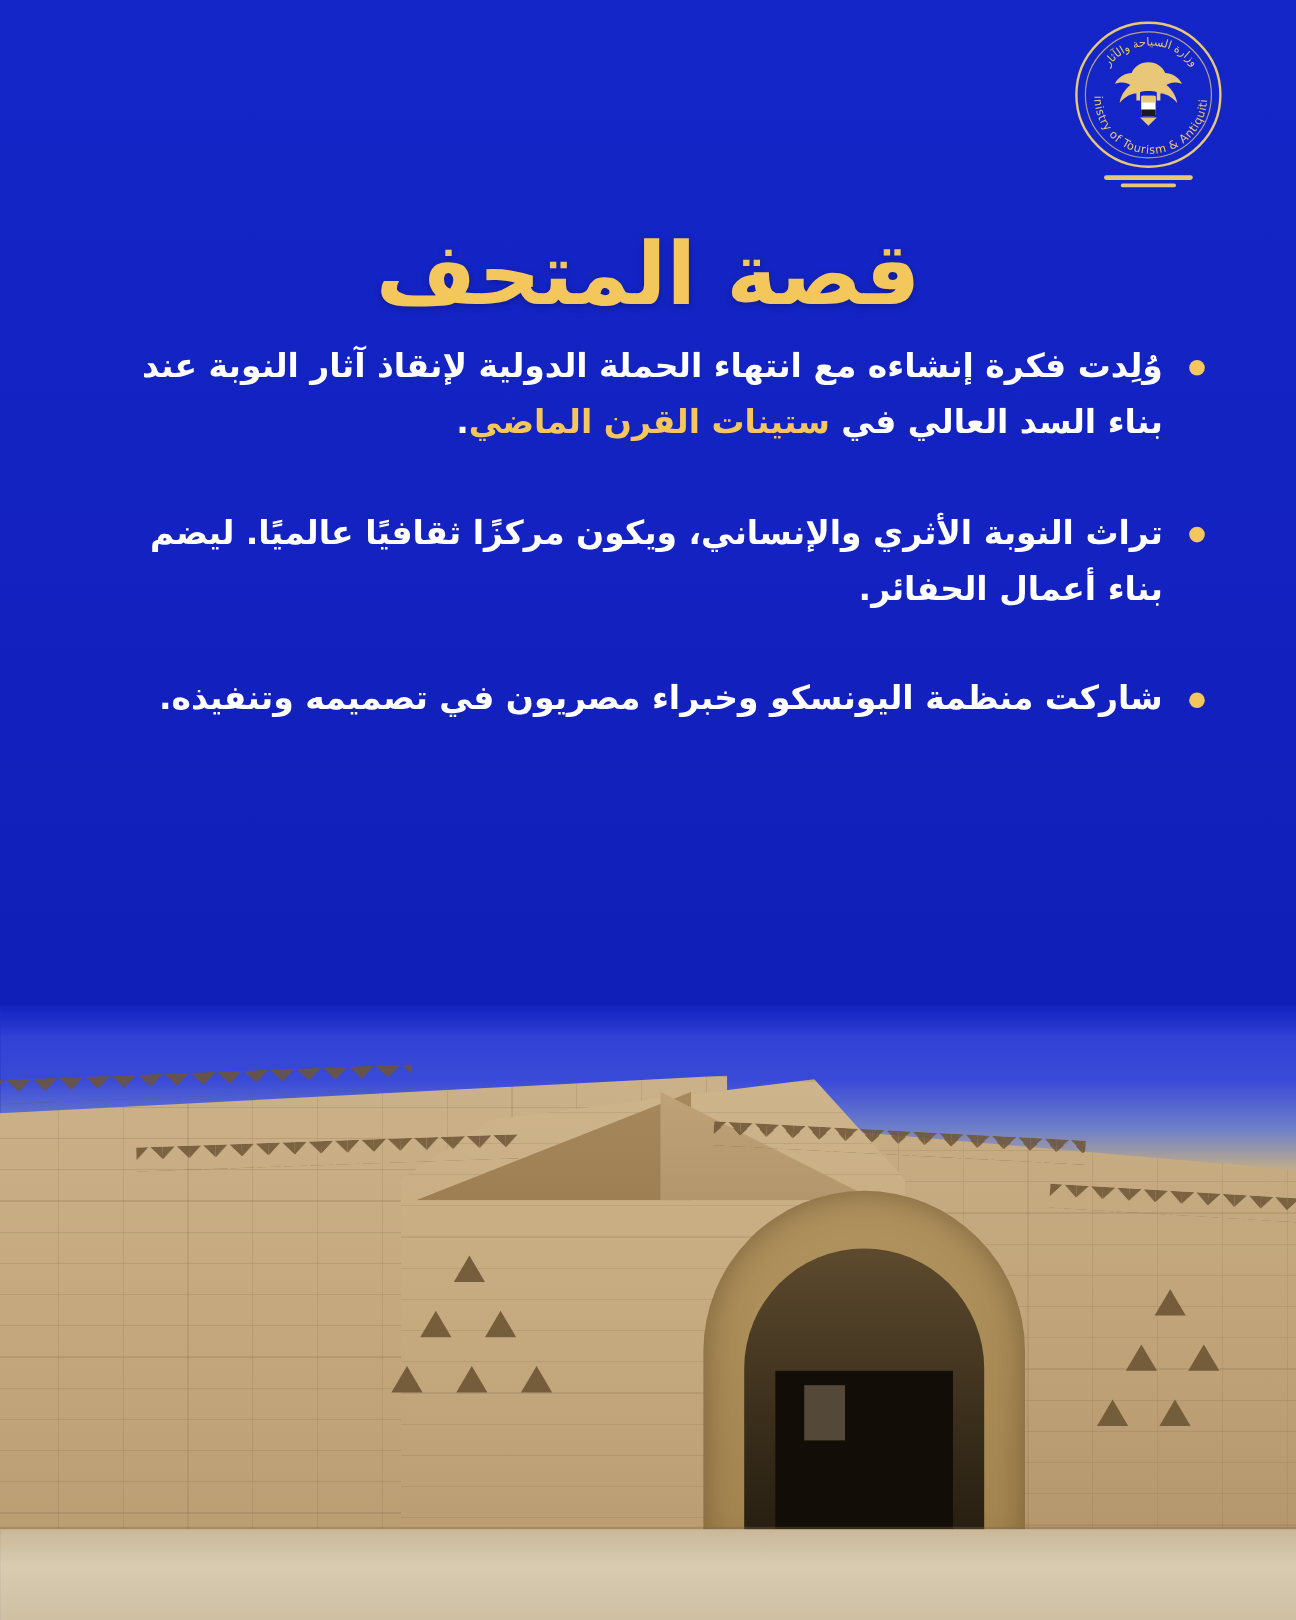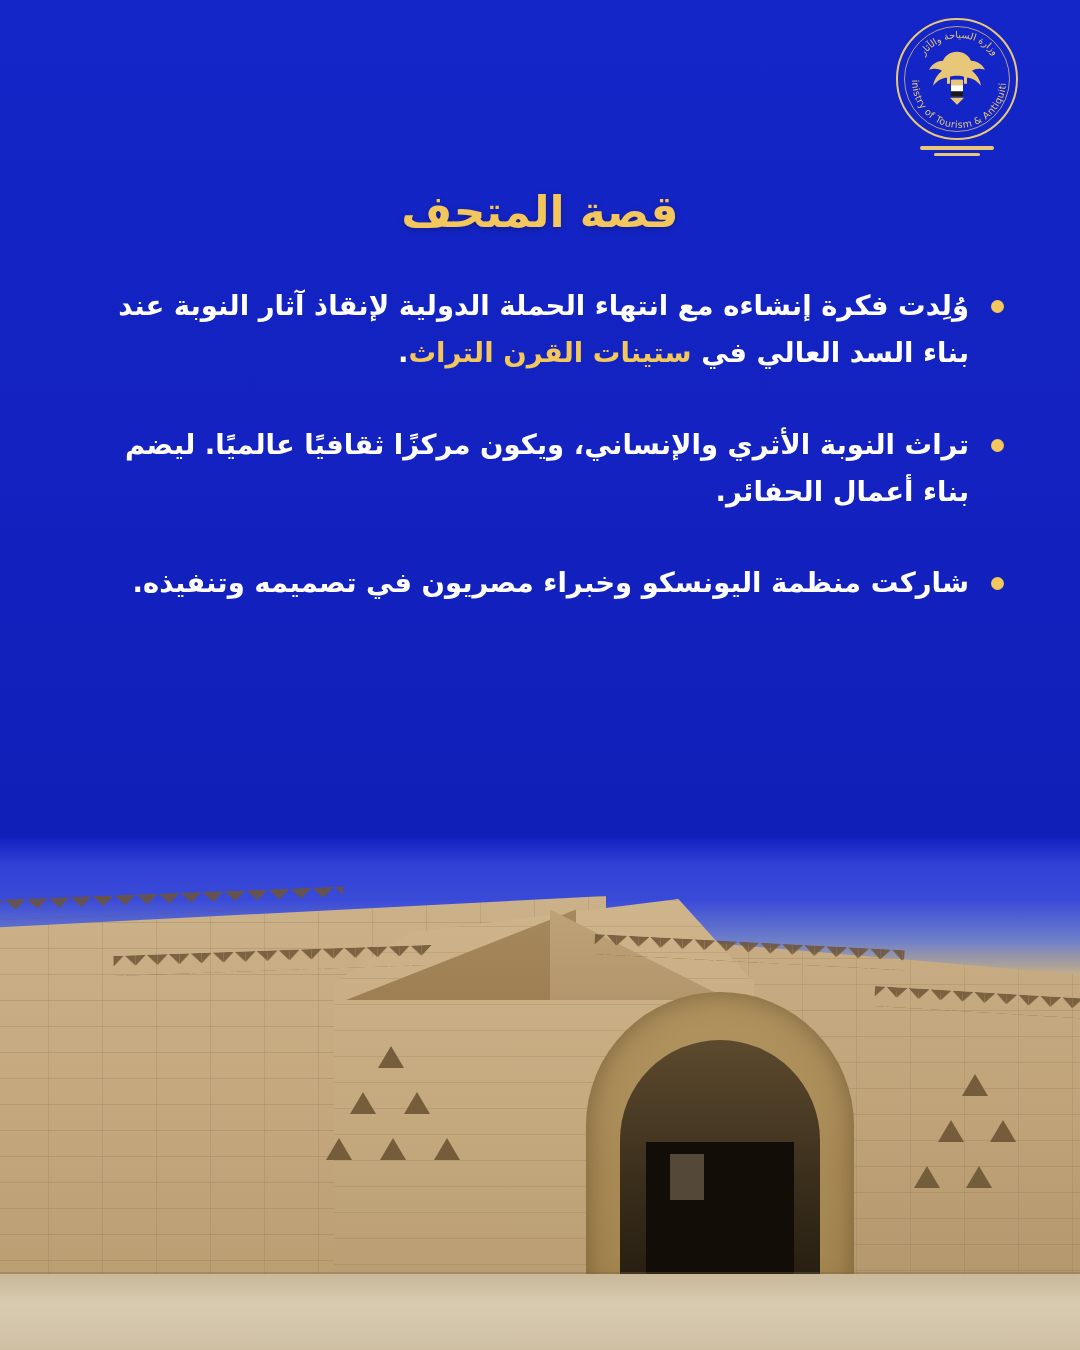--- a/index.html
+++ b/index.html
@@ -80,21 +80,21 @@
   }
 
   
   .title {
     position: absolute;
     top: 186px;
     left: 0;
     right: 0;
     text-align: center;
     color: #f3c75b;
-    font-size: 44px;
+    font-size: 72px;
     font-weight: 700;
     letter-spacing: 0px;
     text-shadow: 0 2px 6px rgba(0,0,0,0.25);
     direction: rtl;
   }
 
   
   .bullets {
     position: absolute;
     top: 282px;
@@ -336,21 +336,21 @@
     <div class="logo-base2"></div>
   </div>
 
   <div class="title">قصة المتحف</div>
 
   <div class="bullets">
 
     <div class="bullet-row">
       <div class="bullet-dot"></div>
       <div class="bullet-text">
-        <span>وُلِدت فكرة إنشاءه مع انتهاء الحملة الدولية لإنقاذ آثار النوبة عند بناء السد العالي في </span><span class="hl">ستينات القرن التراث</span><span>.</span>
+        <span>وُلِدت فكرة إنشاءه مع انتهاء الحملة الدولية لإنقاذ آثار النوبة عند بناء السد العالي في </span><span class="hl">ستينات القرن الماضي</span><span>.</span>
       </div>
     </div>
 
 
     <div class="bullet-row">
       <div class="bullet-dot"></div>
       <div class="bullet-text">
         <span>تراث النوبة الأثري والإنساني، ويكون مركزًا ثقافيًا عالميًا. ليضم بناء أعمال الحفائر.</span><span class="hl"></span><span></span>
       </div>
     </div>

